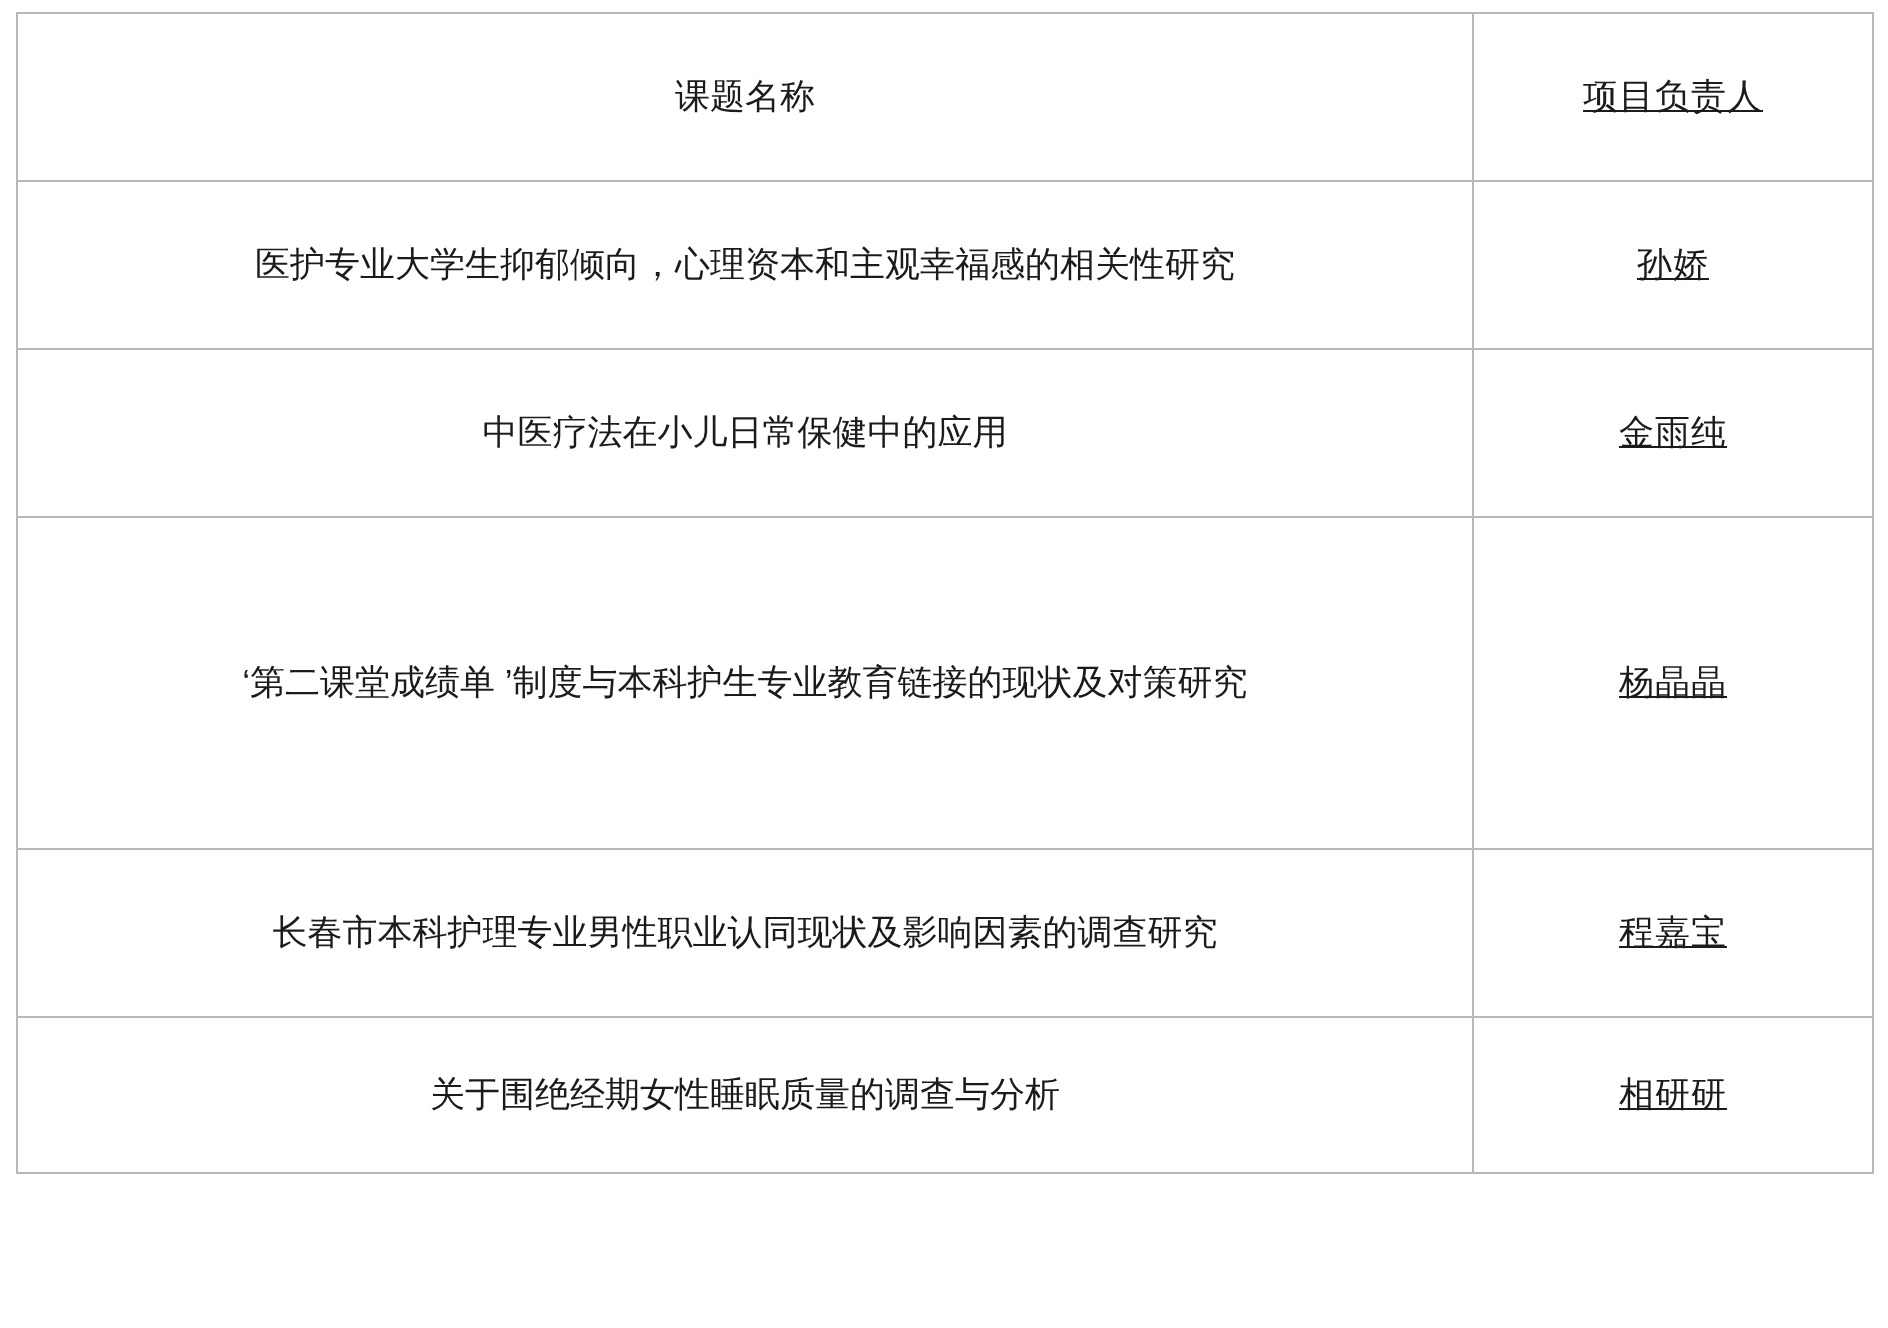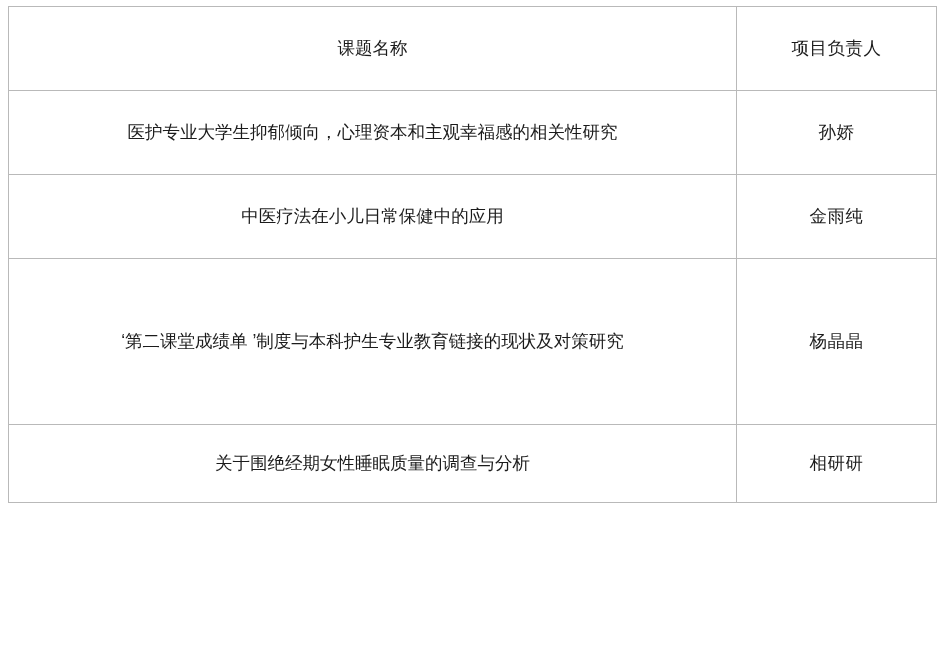--- a/index.html
+++ b/index.html
@@ -50,20 +50,21 @@
   td.title-cell {
     padding-left: 26px;
     padding-right: 26px;
   }
   td.title-cell.wrap-two {
     line-height: 2.6;
     margin-left: 32px;
   }
   td.leader-cell {
     letter-spacing: 0.5px;
+    text-decoration: underline;
   }
 </style>
 </head>
 <body>
 
 <div class="page">
   <table class="research-table">
     <colgroup>
       <col class="col-title">
       <col class="col-leader">
@@ -78,19 +79,23 @@
         <td class="leader-cell">孙娇</td>
       </tr>
       <tr class="row-3">
         <td class="title-cell">中医疗法在小儿日常保健中的应用</td>
         <td class="leader-cell">金雨纯</td>
       </tr>
       <tr class="row-4">
         <td class="title-cell wrap-two">‘第二课堂成绩单 ’制度与本科护生专业教育链接的现状及对策研究</td>
         <td class="leader-cell">杨晶晶</td>
       </tr>
+      <tr class="row-5">
+        <td class="title-cell">长春市本科护理专业男性职业认同现状及影响因素的调查研究</td>
+        <td class="leader-cell">程嘉宝</td>
+      </tr>
       <tr class="row-6">
         <td class="title-cell">关于围绝经期女性睡眠质量的调查与分析</td>
         <td class="leader-cell">相研研</td>
       </tr>
     </tbody>
   </table>
 </div>
 
 </body></html>

